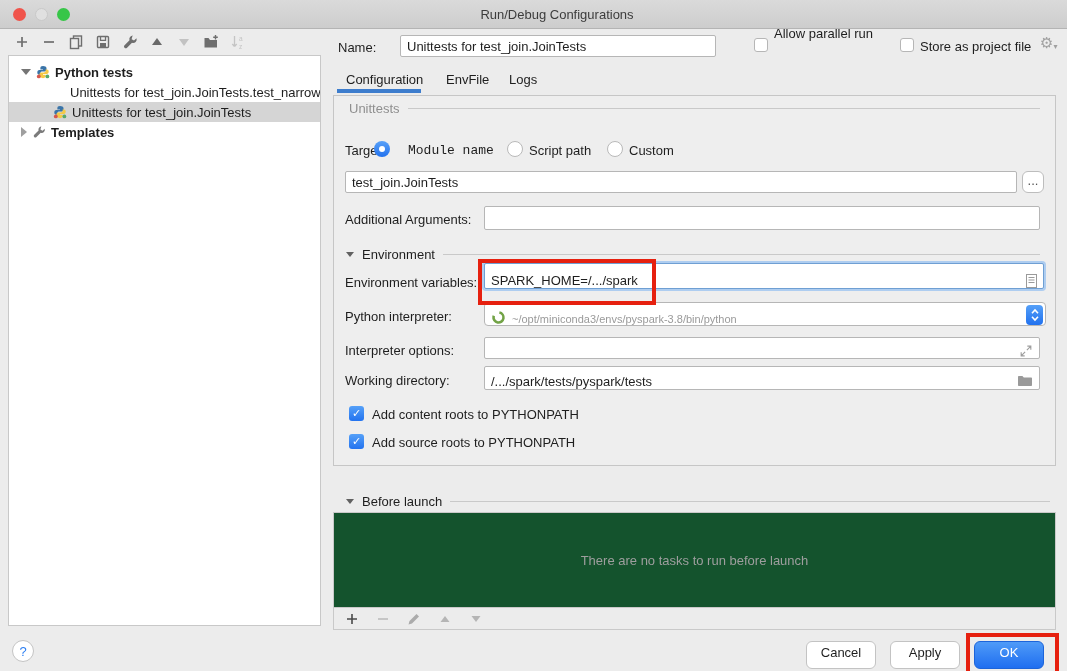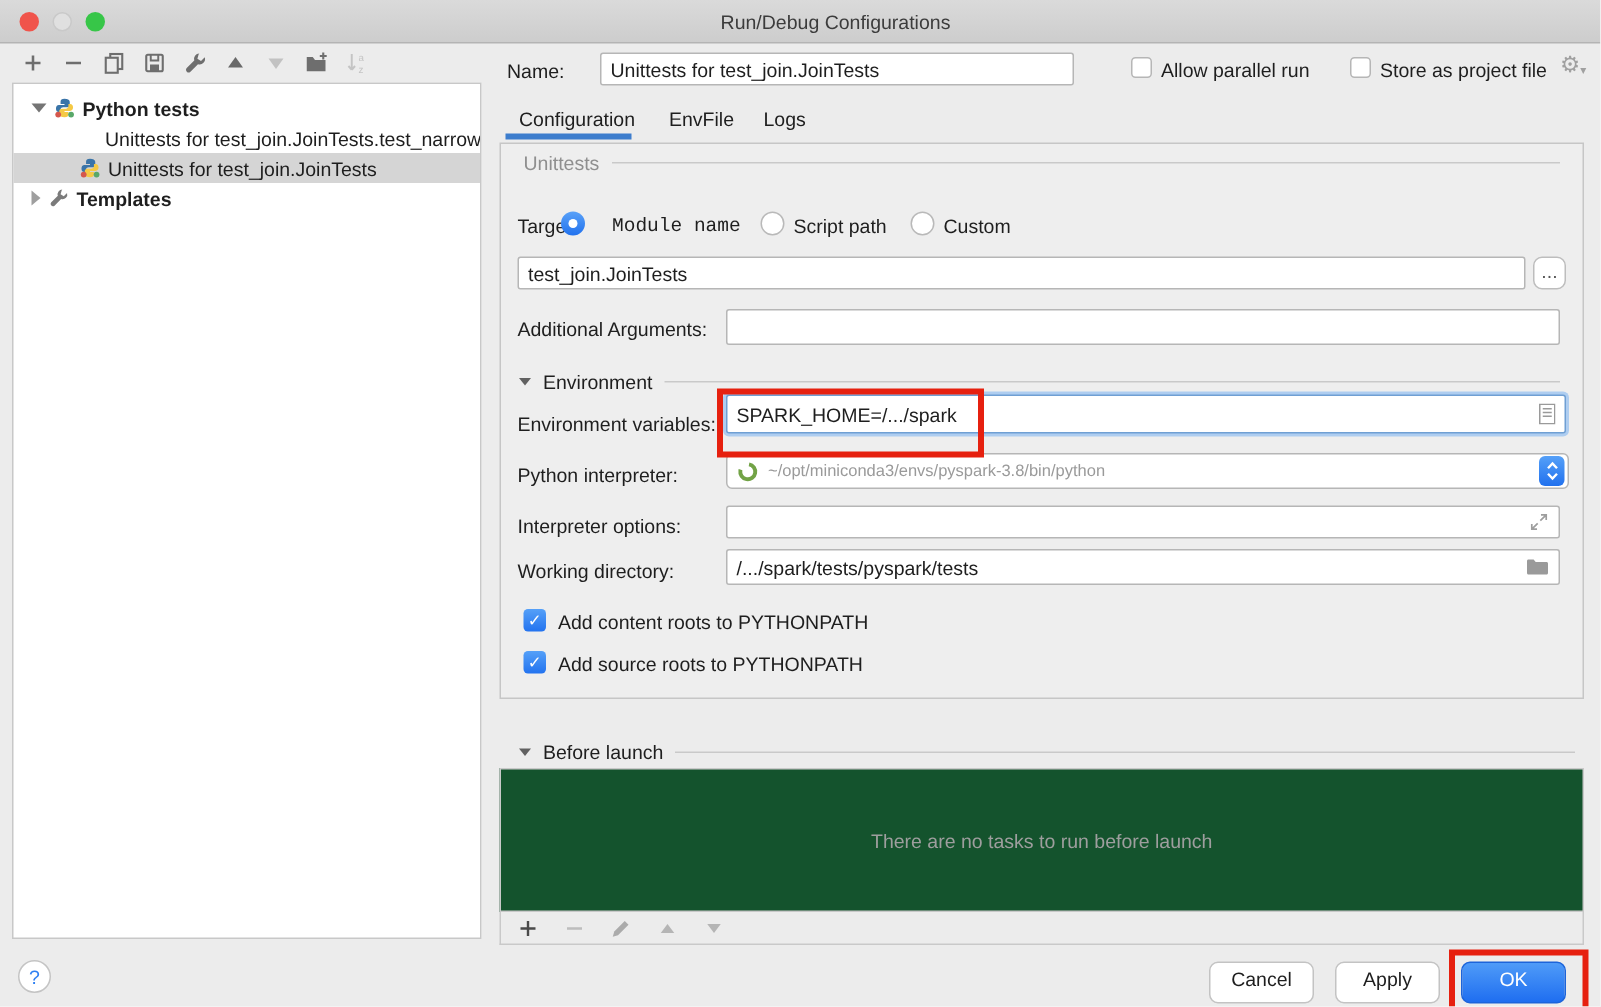--- a/index.html
+++ b/index.html
@@ -21,21 +21,21 @@
   .trow{height:20px;display:flex;align-items:center;gap:5px;white-space:nowrap;overflow:hidden;}
   .bold{font-weight:bold;}
   .sel{background:#d5d5d5;}
   .faded{opacity:.5;}
   .tri-down{width:0;height:0;border-left:5px solid transparent;border-right:5px solid transparent;border-top:6px solid #757575;}
   .tri-right{width:0;height:0;border-top:5px solid transparent;border-bottom:5px solid transparent;border-left:6px solid #9f9f9f;}
   .tri-sec{width:0;height:0;border-left:4px solid transparent;border-right:4px solid transparent;border-top:5px solid #616161;}
   
   .field{height:22px;border:1px solid #b6b6b6;border-radius:2px;background:#fff;
          font-family:inherit;font-size:13px;color:#1e1e1e;padding:0 6px;box-sizing:border-box;}
-  .fieldflex{display:flex;align-items:center;gap:6px;background:#fff;border:1px solid #b6b6b6;
+  .fieldflex{display:flex;align-items:flex-end;gap:6px;background:#fff;border:1px solid #b6b6b6;
              border-radius:2px;box-sizing:border-box;padding:0 6px;}
   .lbl{white-space:nowrap;}
   .grouphdr{display:flex;align-items:center;gap:8px;}
   .hline{flex:1;height:1px;background:#c9c9c9;}
   .graytxt{color:#8f8f8f;}
   
   .radio{width:16px;height:16px;border-radius:50%;background:#fff;border:1px solid #b9b9b9;box-sizing:border-box;}
   .radio.on{background:linear-gradient(#59a1f8,#2272ee);border:none;position:relative;}
   .radio.on::after{content:"";position:absolute;left:5px;top:5px;width:6px;height:6px;border-radius:50%;background:#fff;}
   .cb{width:14px;height:14px;border-radius:3px;background:#fff;border:1px solid #b6b6b6;box-sizing:border-box;}
@@ -147,21 +147,21 @@
       <svg width="14" height="14" viewBox="0 0 16 16">
           <path d="M10.9 1.6a3.6 3.6 0 0 0-3.4 4.7L2.3 11.5a1.8 1.8 0 0 0 2.5 2.5l5.2-5.2a3.6 3.6 0 0 0 4.5-4.6L12 6.6 9.6 5.2l.8-2.9z" fill="#7b7b7b"></path>
         </svg>
       <span class="bold">Templates</span>
     </div>
   </div>
 
   <div class="abs lbl" style="left:338px;top:40px;">Name:</div>
   <input class="field abs" style="left: 400px; top: 35px; width: 316px;" value="Unittests for test_join.JoinTests">
   <div class="cb abs" style="left:754px;top:38px;"></div>
-  <div class="abs lbl" style="left:774px;top:39px;text-align:right;">Allow parallel run</div>
+  <div class="abs lbl" style="left:774px;top:26px;text-align:right;">Allow parallel run</div>
   <div class="cb abs" style="left:900px;top:38px;"></div>
   <div class="abs lbl" style="left:920px;top:39px;">Store as project file</div>
   <div class="abs" style="left:1040px;top:35px;display:flex;align-items:flex-end;">
       <span class="gear">⚙</span>
       <span style="font-size:8px;color:#a0a0a0;">▾</span>
     </div>
 
   <div class="tab" style="left:346px;top:72px;text-align:center;">Configuration</div>
   <div class="tab" style="left:446px;top:72px;">EnvFile</div>
   <div class="tab" style="left:509px;top:72px;">Logs</div>

